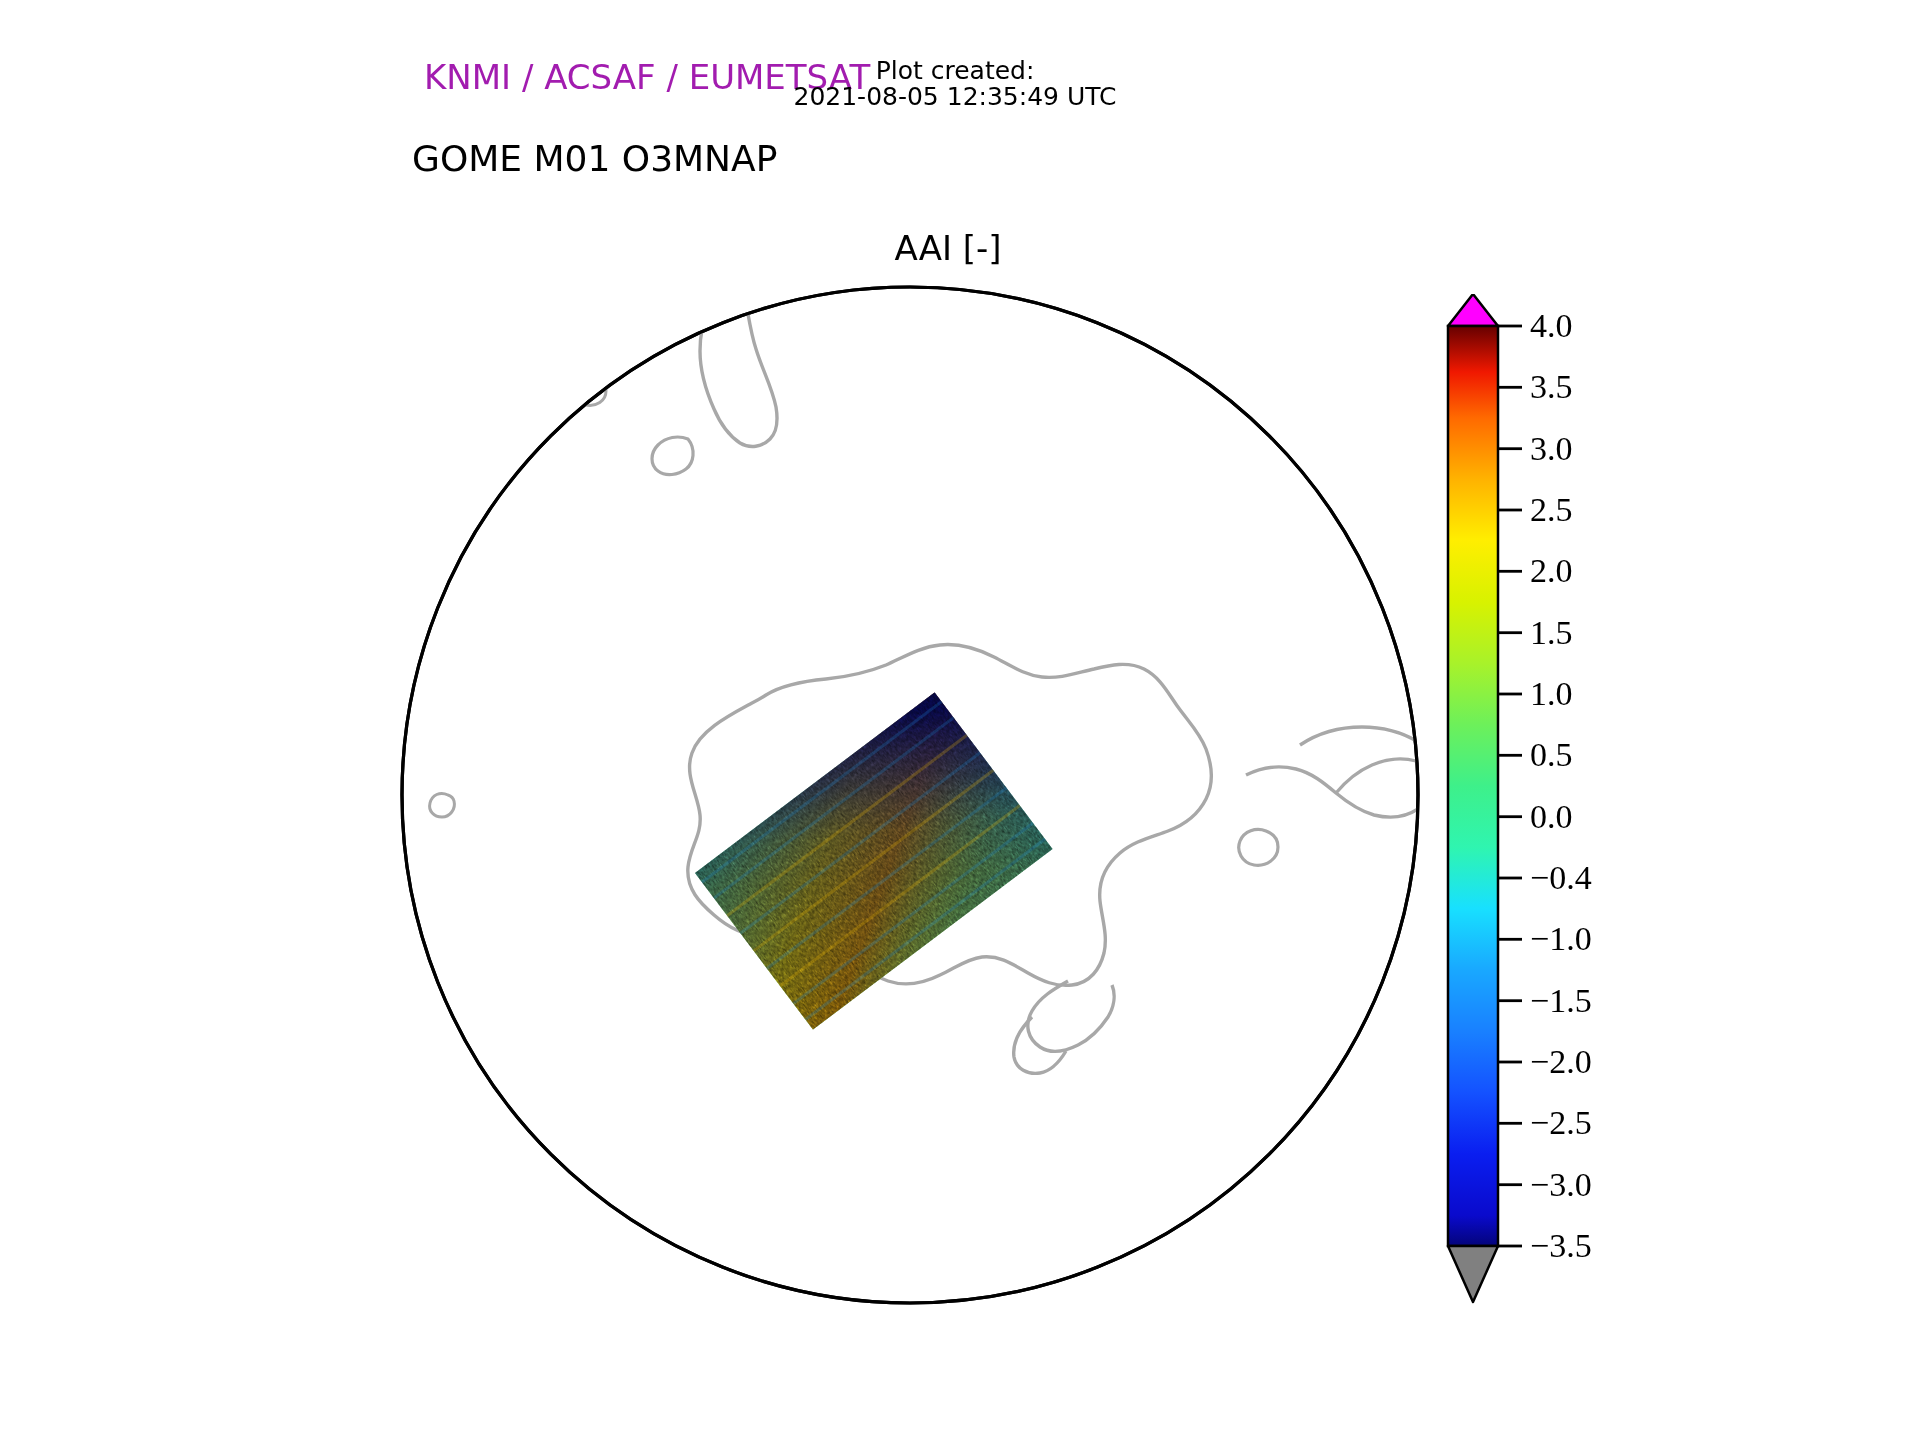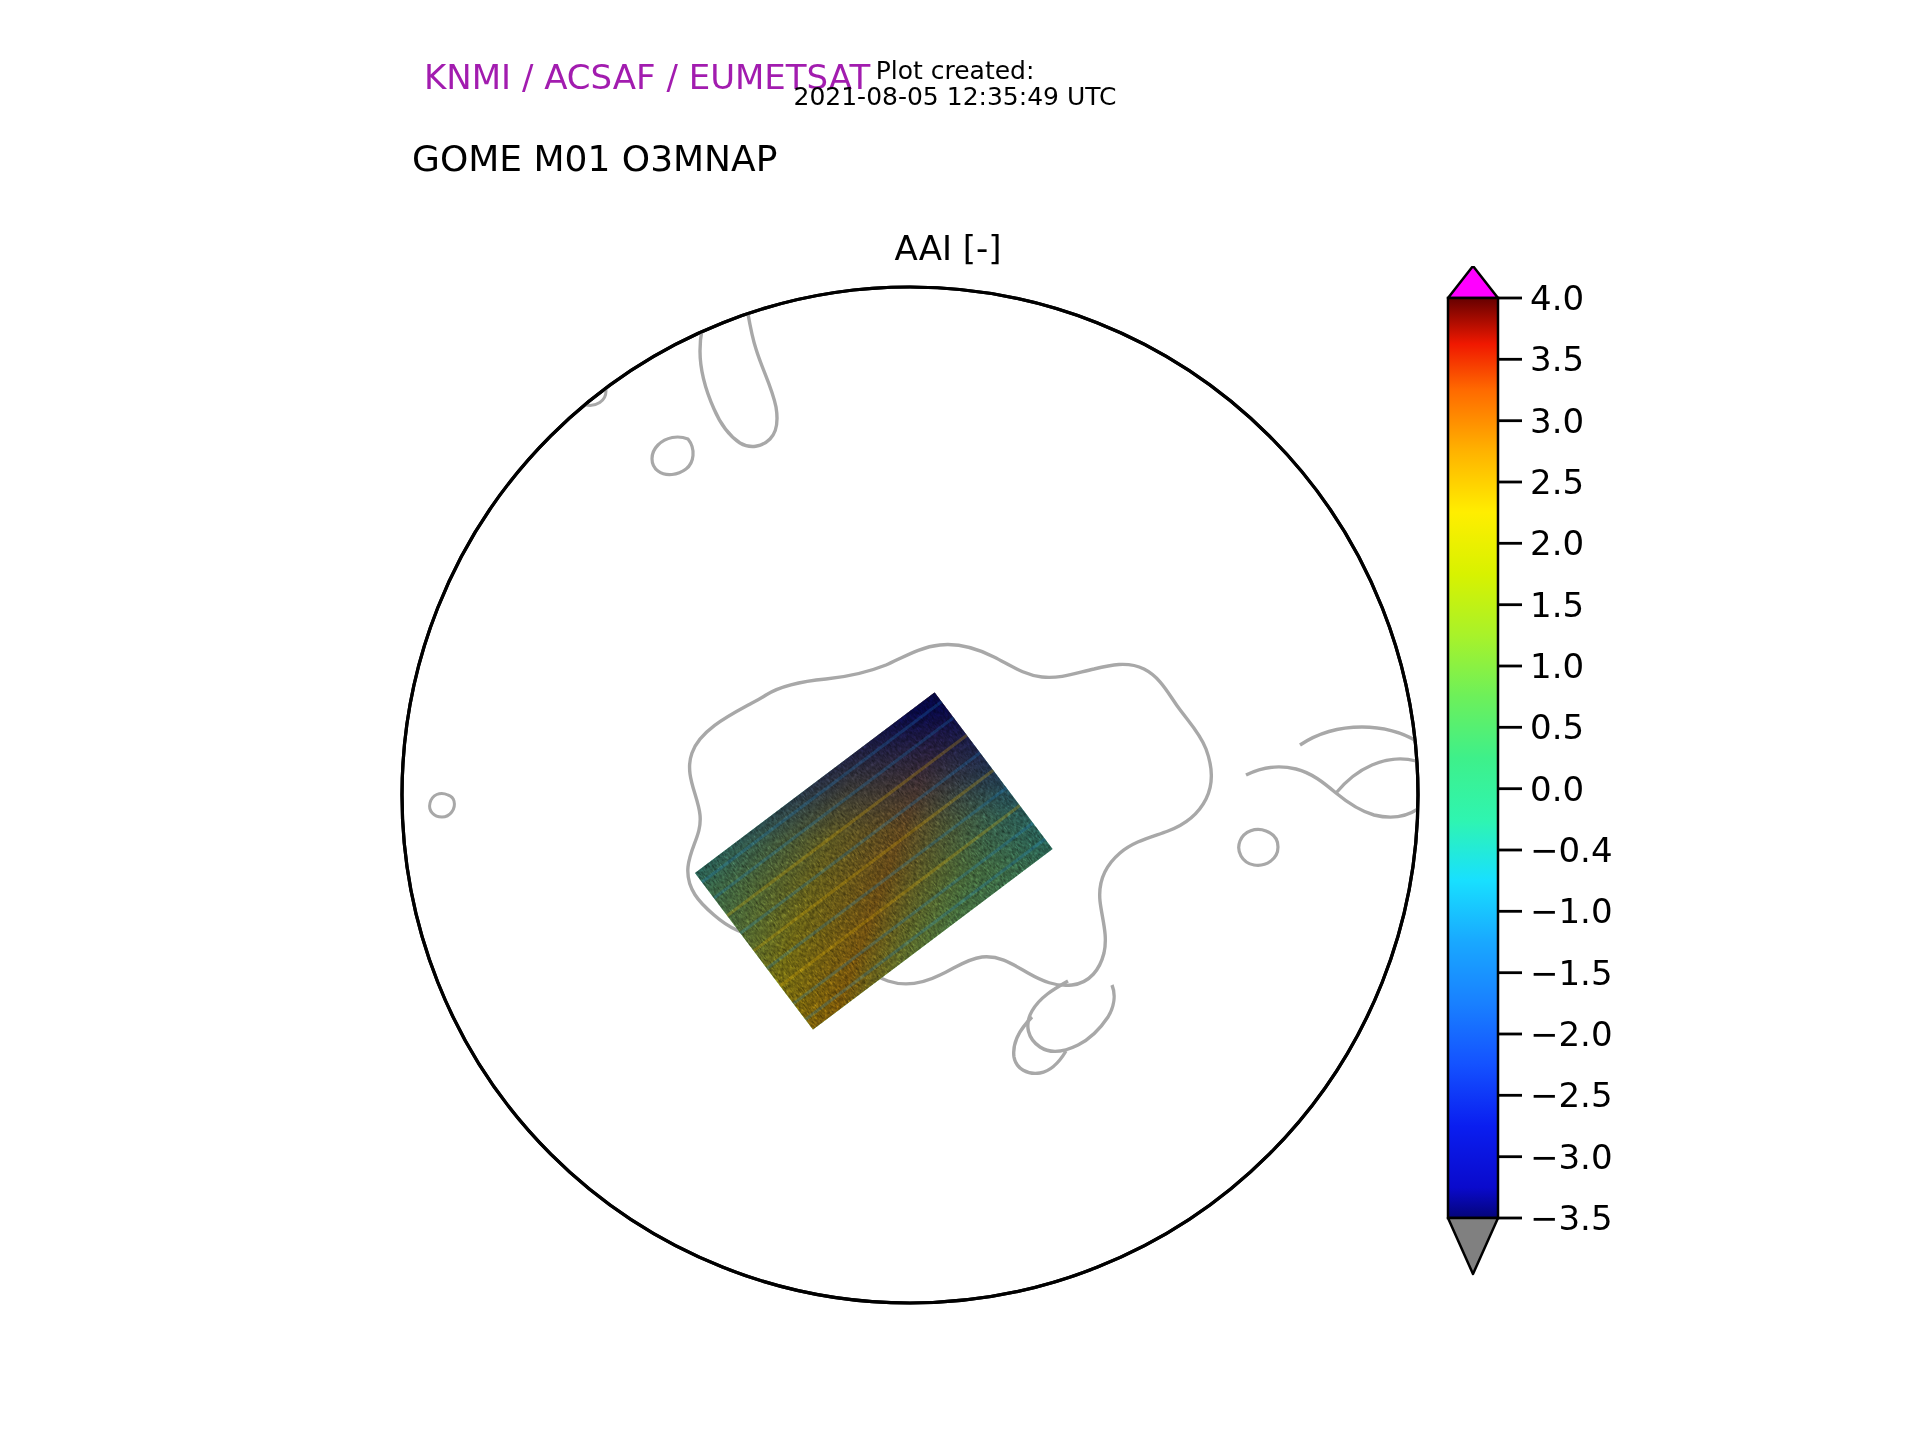--- a/index.html
+++ b/index.html
@@ -67,22 +67,22 @@
   .map-wrap {
     position: absolute;
     left: 400px; top: 275px;
     width: 1020px; height: 1040px;
   }
   .map-svg { display: block; width: 1020px; height: 1040px; }
 
   
   .cbar-wrap {
     position: absolute;
-    left: 1430px; top: 266px;
-    width: 380px; height: 1035px;
+    left: 1430px; top: 294px;
+    width: 380px; height: 1035px; font-family: Liberation Serif, serif;
   }
   .cbar-svg { display: block; width: 380px; height: 1035px; }
   .cbar-label {
     position: absolute;
     font-size: 34px;
     color: #000000;
     left: 100px;
     white-space: nowrap;
     transform: translateY(-50%);
   }

